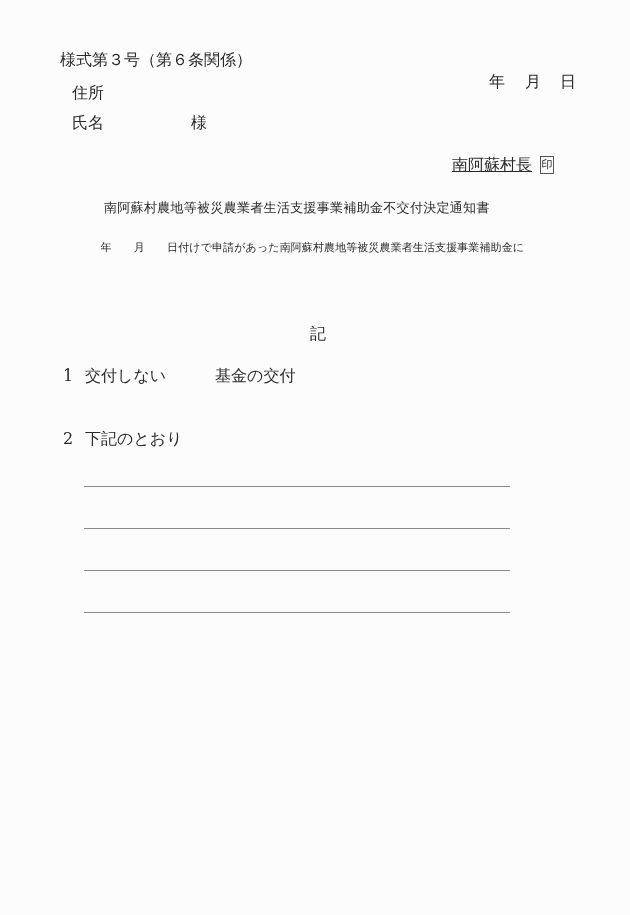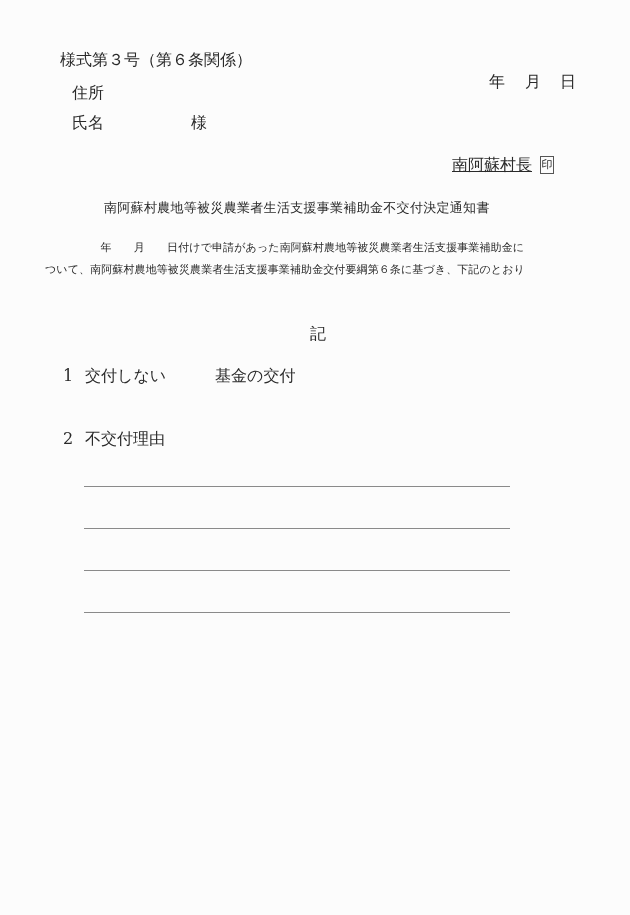--- a/index.html
+++ b/index.html
@@ -92,34 +92,33 @@
 
 <div>
   <span class="abs issuer">南阿蘇村長</span>
   <span class="seal">印</span>
 </div>
 
 <div class="title">南阿蘇村農地等被災農業者生活支援事業補助金不交付決定通知書</div>
 
 <div class="para" style="top:237px;">
   <span class="para-line">　　　　　年　　月　　日付けで申請があった南阿蘇村農地等被災農業者生活支援事業補助金に</span>
-  <span class="para-line">ついて、南阿蘇村農地等被災農業者生活支援事業補助金交付要綱第６条に基づき、下記のとおり</span>
 </div>
 
 <div class="abs ki">記</div>
 
 <div>
   <span class="abs item1-num">1</span>
   <span class="abs item1-label">交付しない</span>
   <span class="abs item1-value">基金の交付</span>
 </div>
 
 <div>
   <span class="abs item2-num">2</span>
-  <span class="abs item2-label">不交付理由</span>
+  <span class="abs item2-label">下記のとおり</span>
 </div>
 
 <div>
   <div class="reason-line" style="top:486px;"></div>
   <div class="reason-line" style="top:528px;"></div>
   <div class="reason-line" style="top:570px;"></div>
   <div class="reason-line" style="top:612px;"></div>
 </div>
 
 </body></html>

